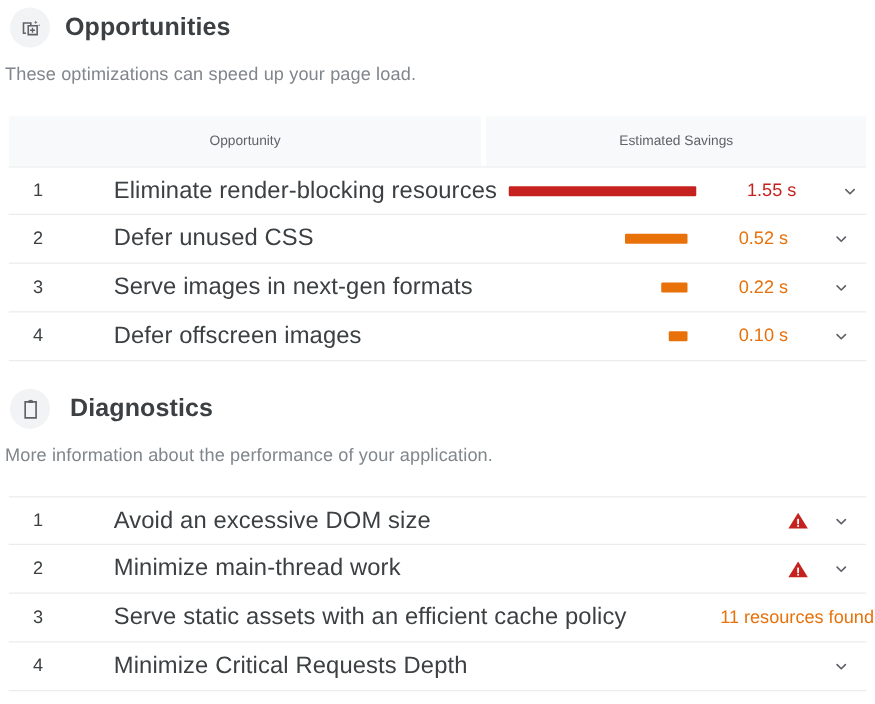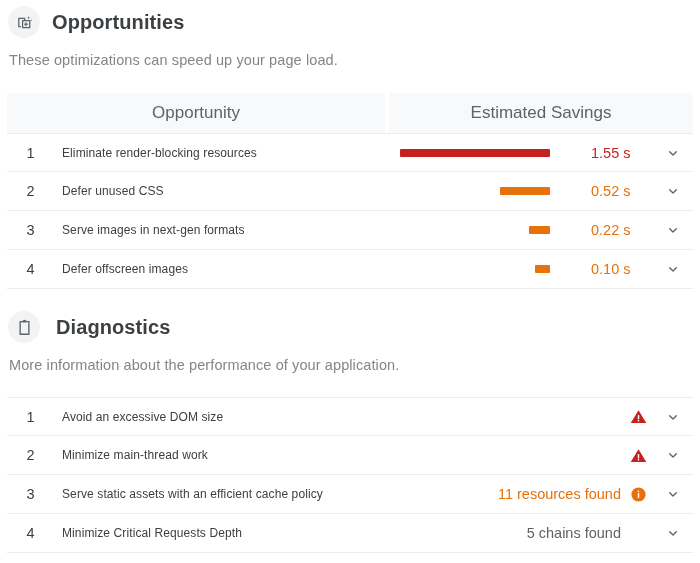--- a/index.html
+++ b/index.html
@@ -29,33 +29,33 @@
   .sec-icon svg { display:block; }
   .sec-title {
     font-size: 20px;
     font-weight: bold;
     color: #3c4043;
     letter-spacing: 0.1px;
   }
   .sec-desc {
     font-size: 14.5px;
     color: #80868b;
-    padding-left: 9px;
+    padding-left: 4px;
     letter-spacing: 0.1px;
   }
 
   
   .table { width: 686px; margin-left: 7px; }
   .thead { display: flex; height: 40px; }
   .th {
     background: #f8f9fa;
     display: flex;
     align-items: center;
     justify-content: center;
-    font-size: 17px;
+    font-size: 11px;
     color: #5f6368;
   }
   .th.opp  { width: 378px; }
   .th.gap  { width: 4px; background: #fff; }
   .th.sav  { width: 304px; }
 
   .row {
     display: flex;
     align-items: center;
     height: 39px;
@@ -65,25 +65,26 @@
   .row .num {
     width: 47px;
     text-align: center;
     font-size: 14.5px;
     color: #3c4043;
     flex: 0 0 auto;
     padding-right: 8px;
     box-sizing: content-box;
   }
   .row .title {
-    font-size: 12px;
+    font-size: 19px;
     color: #3c4043;
     flex: 1 1 auto;
     white-space: nowrap;
     letter-spacing: 0.1px;
+    margin-left: 29px;
   }
   .row .meter-wrap {
     width: 160px;
     flex: 0 0 auto;
     display: flex;
     justify-content: flex-end;
     align-items: center;
     padding-right: 1px;
   }
   .meter { height: 8px; border-radius: 1px; }
@@ -264,21 +265,20 @@
           </span>
           <span class="chev">
             <svg width="16" height="16" viewBox="0 0 24 24">
               <path d="M7 10l5 5 5-5" fill="none" stroke="#5f6368" stroke-width="2" stroke-linecap="round" stroke-linejoin="round"></path>
             </svg>
           </span>
         </div>
         <div class="row diag">
           <span class="num">4</span>
           <span class="title">Minimize Critical Requests Depth</span>
-          <span class="value" style="color:#5f6368;">5 chains found</span>
           <span class="badge"></span>
           <span class="chev">
             <svg width="16" height="16" viewBox="0 0 24 24">
               <path d="M7 10l5 5 5-5" fill="none" stroke="#5f6368" stroke-width="2" stroke-linecap="round" stroke-linejoin="round"></path>
             </svg>
           </span>
         </div>
       </div>
   </div>
 

